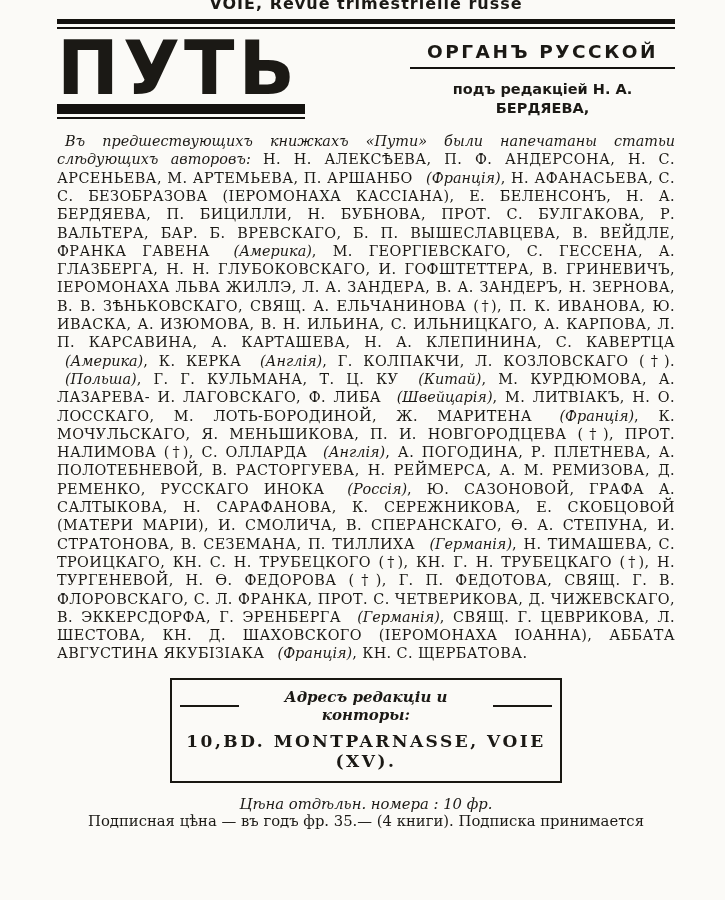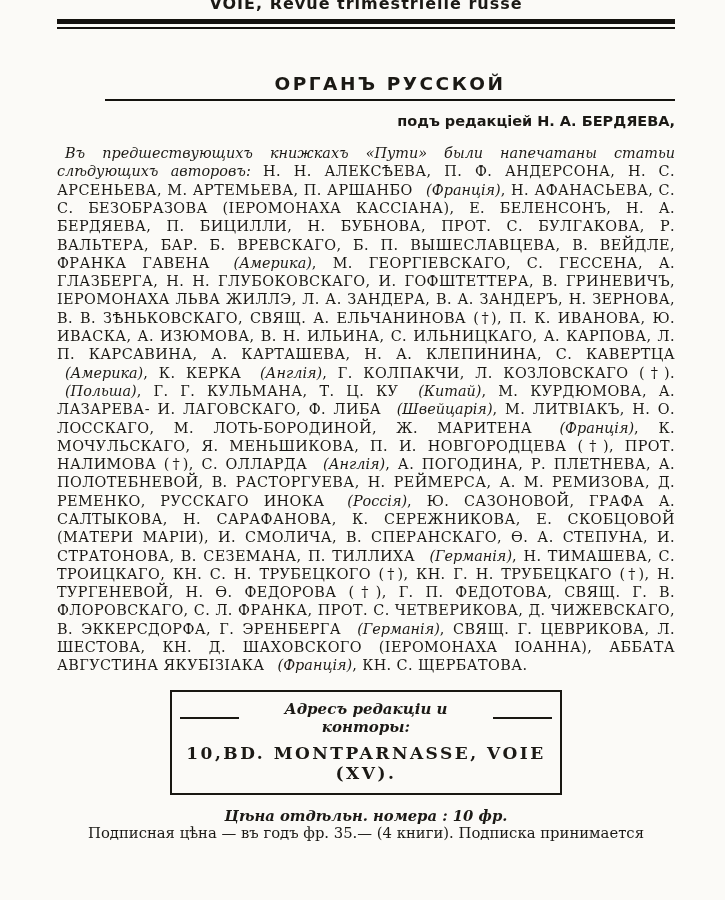--- a/index.html
+++ b/index.html
@@ -24,25 +24,25 @@
   .journal-title{
     font-family:"DejaVu Sans", sans-serif;
     font-weight:900;font-size:74px;line-height:0.92;
     letter-spacing:4px;transform:scaleY(1.02);transform-origin:top left;
   }
   .title-bar{height:10px;background:#14120f;width:248px;margin-top:3px;}
   .title-bar-thin{height:2px;background:#14120f;width:248px;margin-top:3px;}
   .mast-right{flex:1;padding-left:48px;padding-top:7px;}
   .organ{
     font-family:"DejaVu Sans", sans-serif;font-weight:bold;
-    font-size:18.5px;letter-spacing:2.5px;text-align:center;line-height:1.3;margin-top:32px;
+    font-size:18.5px;letter-spacing:2.5px;text-align:center;line-height:1.3;
   }
   .organ-rule{border-bottom:2.5px solid #14120f;margin-top:3px;}
   .editors{
-    margin-top:11px;text-align:right;
+    margin-top:11px;text-align:center;
     font-family:"DejaVu Sans", sans-serif;font-weight:bold;
     font-size:14.5px;line-height:19px;
   }
   
   .authors{
     margin-top:13px;font-size:14.4px;line-height:18.3px;
     text-align:justify;
   }
   .seg-i{font-style:italic;margin-left:8px;}
   .seg-c{letter-spacing:0.4px;}
@@ -50,33 +50,38 @@
   .addr-box{
     border:2.5px solid #191712;width:372px;margin:15px auto 0;
     text-align:center;padding:8px 8px 10px;
   }
   .addr-label-row{display:flex;align-items:center;justify-content:center;}
   .addr-dash{width:64px;height:2px;background:#191712;}
   .addr-label{font-style:italic;font-weight:bold;font-size:15px;margin:0 10px;text-align:center;}
   .addr-value{margin-top:7px;font-weight:bold;font-size:17px;letter-spacing:2.5px;}
   
   .pricing{margin-top:12px;text-align:center;font-size:14.8px;line-height:17.5px;}
-  .price1{font-style:italic;font-weight:bold;}
+  .price1{font-style:italic;font-weight:normal;}
   .price2,.price3{font-weight:500;}
 </style>
 </head>
 <body>
 
 <div class="page">
 
   <div class="voie">VOIE, Revue trimestrielle russe</div>
 
   <div class="rule-top"></div>
 
   <div class="masthead">
+    <div class="mast-left">
+      <div class="journal-title">ПУТЬ</div>
+      <div class="title-bar"></div>
+      <div class="title-bar-thin"></div>
+    </div>
     <div class="mast-right">
       <div class="organ">
         <div>ОРГАНЪ РУССКОЙ</div>
       </div>
       <div class="organ-rule"></div>
       <div class="editors">
         <div>подъ редакціей Н. А. БЕРДЯЕВА,</div>
       </div>
     </div>
   </div>

